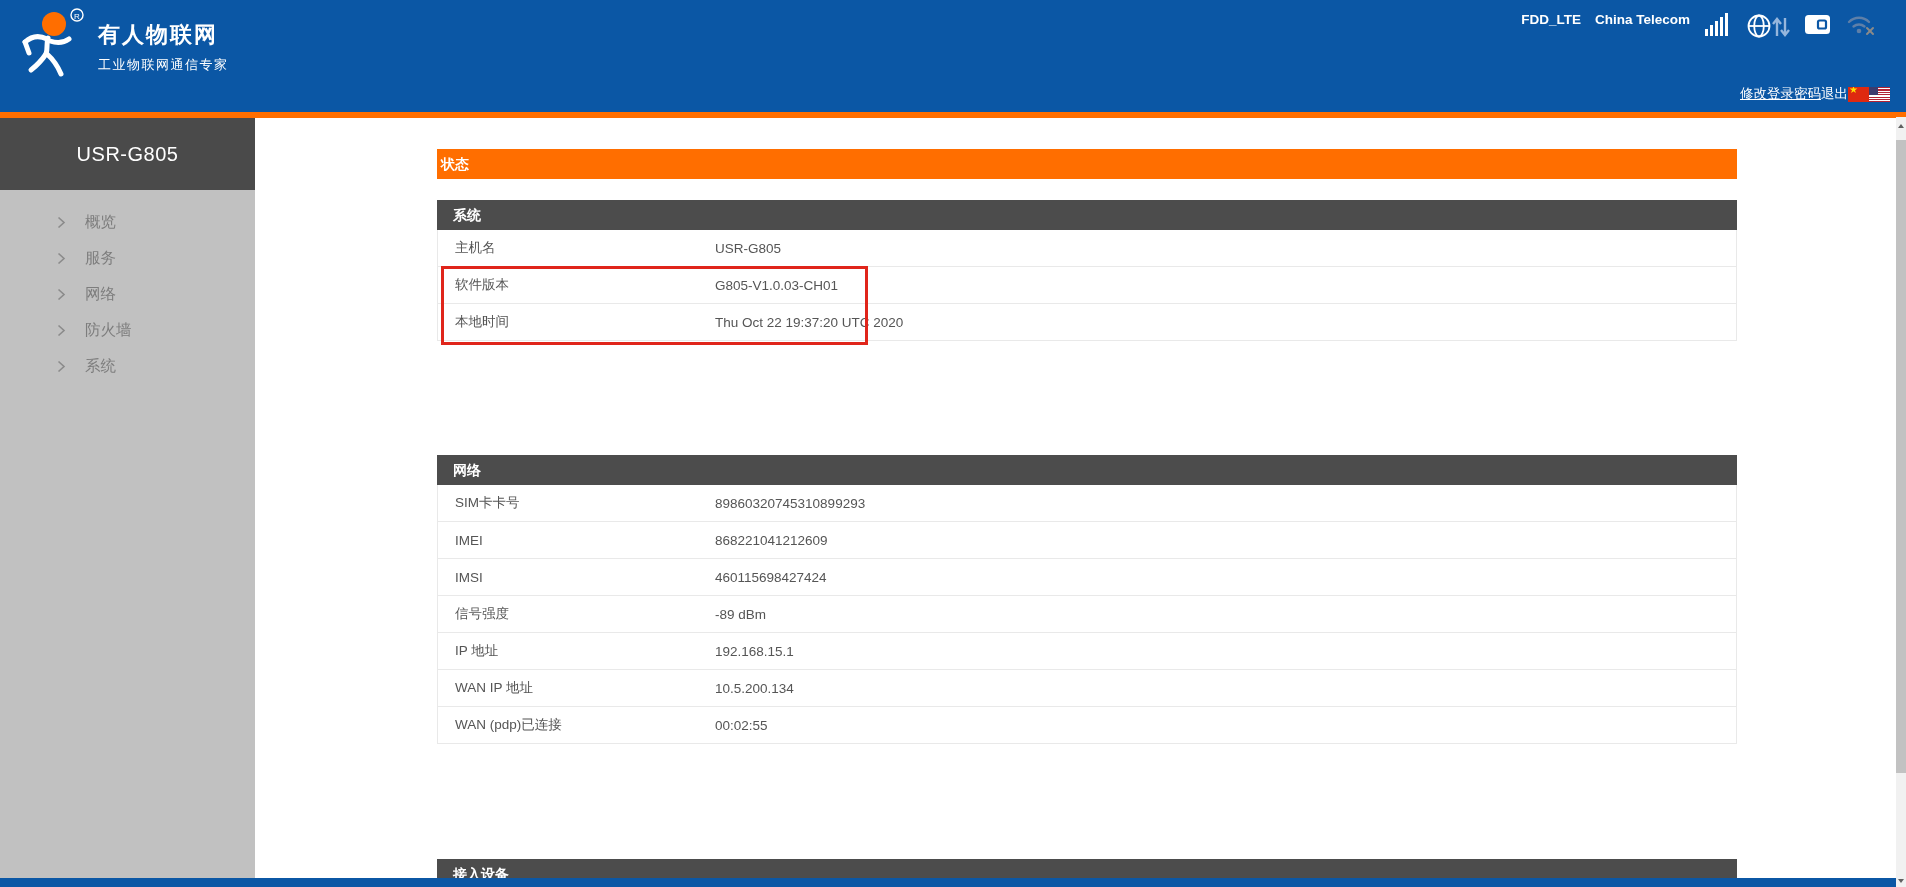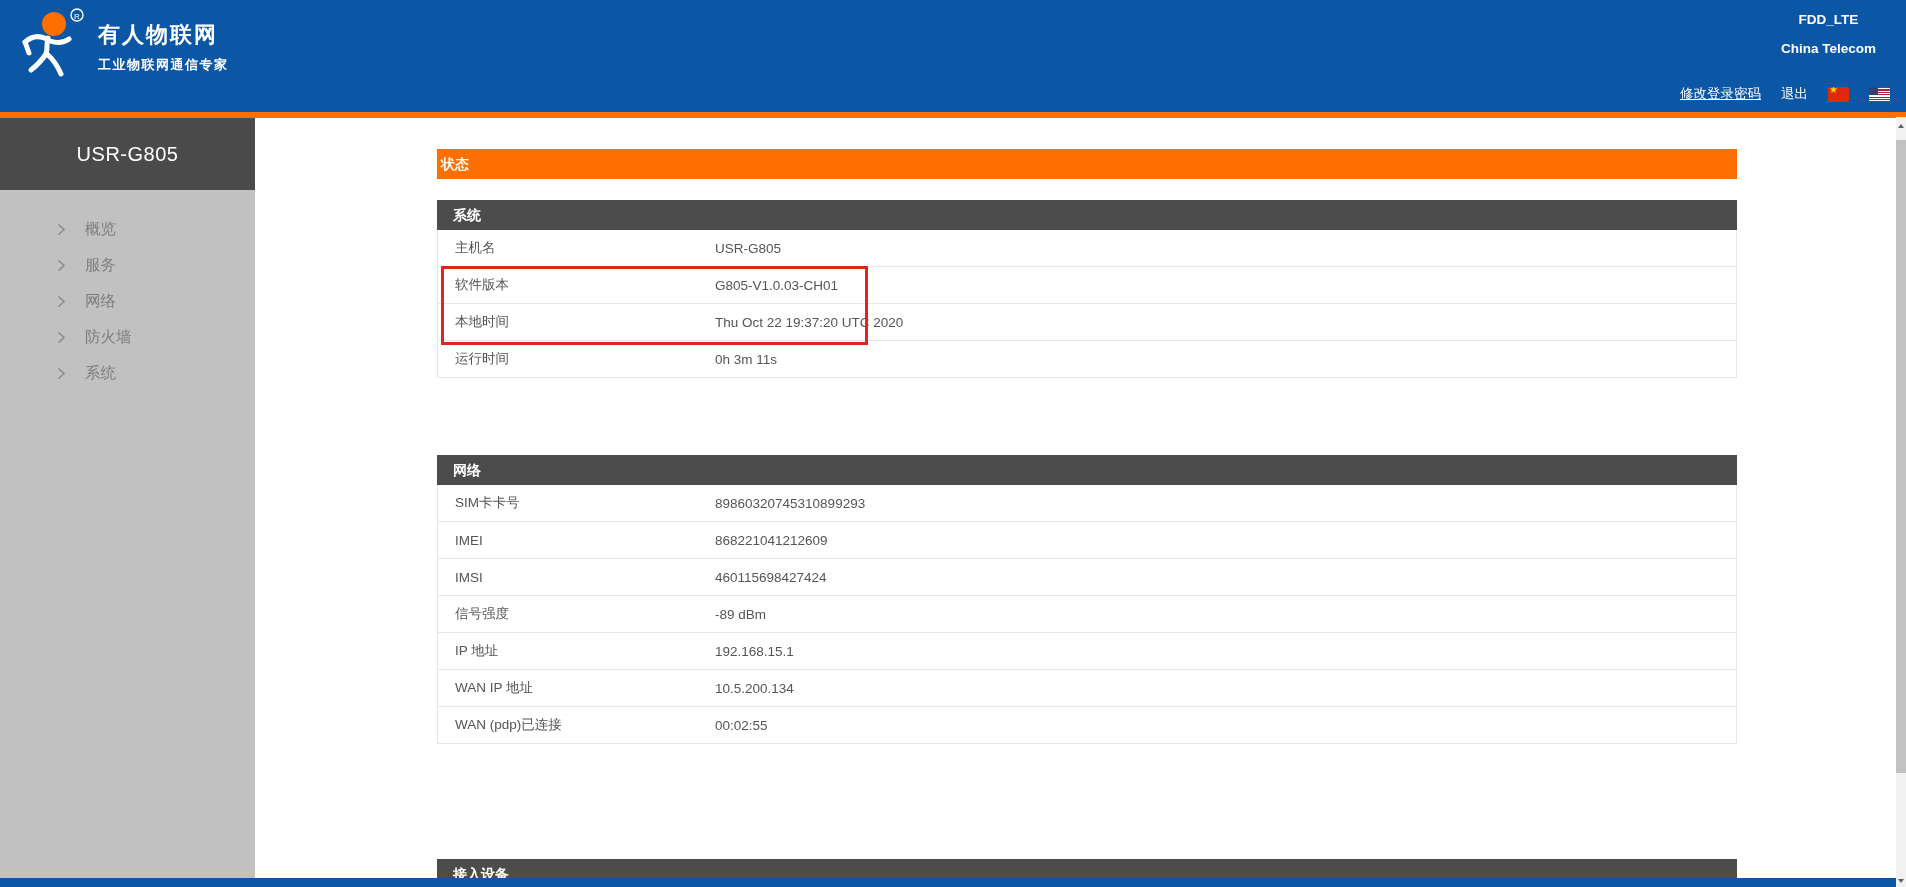--- a/index.html
+++ b/index.html
@@ -3,39 +3,39 @@
 <meta charset="utf-8">
 <style>
   html,body{margin:0;padding:0;background:#ffffff;}
   *{box-sizing:border-box;font-family:"Liberation Sans","DejaVu Sans",sans-serif;}
   .screen{position:relative;width:1906px;height:887px;overflow:hidden;background:#fff;}
 
   
   .hdr{position:absolute;left:0;top:0;width:1906px;height:112px;background:#0b57a5;}
   .logo-svg{position:absolute;left:13px;top:5px;}
   .brand-name{position:absolute;left:98px;top:20px;color:#ffffff;font-size:22px;font-weight:bold;letter-spacing:2px;}
-  .brand-tagline{position:absolute;left:98px;top:56px;color:#fff;font-size:13px;letter-spacing:1.5px;font-weight:bold;}
-  .hdr-row1{position:absolute;top:12px;right:30px;height:30px;display:flex;align-items:center;gap:14px;flex-direction:column;}
+  .brand-tagline{position:absolute;left:98px;top:56px;color:#fff;font-size:13px;letter-spacing:1.5px;}
+  .hdr-row1{position:absolute;top:12px;right:30px;height:30px;display:flex;align-items:flex-start;gap:14px;}
   .hdr-row1 .stat{color:#fff;font-size:13.5px;font-weight:bold;}
-  .hdr-row2{position:absolute;top:83px;right:16px;height:22px;display:flex;align-items:center;gap:20px;}
+  .hdr-row2{position:absolute;top:83px;right:16px;height:22px;display:flex;align-items:center;}
   .hdr-link{color:#fff;font-size:13.5px;text-decoration:none;cursor:pointer;}
   .hdr-link.u{text-decoration:underline;}
   .flag{width:21px;height:15px;display:inline-block;position:relative;overflow:hidden;cursor:pointer;}
   .flag-cn{background:#de2910;}
   .flag-cn .star{position:absolute;left:1px;top:-3px;color:#ffde00;font-size:10px;}
   .flag-us{background:repeating-linear-gradient(180deg,#b22234 0 1.2px,#fff 1.2px 2.4px);}
   .flag-us .canton{position:absolute;left:0;top:0;width:9px;height:8px;background:#3c3b6e;}
 
   
   .divider{position:absolute;left:0;top:112px;width:1906px;height:6px;background:#ff6e00;}
 
   
   .sidebar{position:absolute;left:0;top:118px;width:255px;height:760px;background:#c1c1c1;}
   .device-title{height:72px;background:#4a4a4a;color:#fff;font-size:20px;letter-spacing:0.5px;display:flex;align-items:center;justify-content:center;}
-  .nav{padding-top:21px;}
+  .nav{padding-top:14px;}
   .nav-item{height:36px;display:flex;align-items:center;padding-left:57px;color:#7d7d7d;font-size:15.5px;cursor:pointer;}
   .nav-item .chev{margin-right:19px;flex:0 0 auto;}
 
   
   .banner{position:absolute;left:437px;top:149px;width:1300px;height:30px;background:#ff6e00;color:#fff;font-size:14px;font-weight:bold;line-height:30px;padding-left:4px;}
   .section{position:absolute;left:437px;width:1300px;}
   .sec-sys{top:200px;} .sec-net{top:455px;} .sec-dev{top:859px;}
   .sec-h{height:30px;background:#4c4c4c;color:#fff;font-size:14px;font-weight:bold;line-height:30px;padding-left:16px;}
   .t-rows{border-left:1px solid #e9e9e9;border-right:1px solid #e9e9e9;background:#fff;}
   .t-row{position:relative;height:37px;border-bottom:1px solid #e9e9e9;background:#fff;}
@@ -176,24 +176,20 @@
             <span class="t-value">USR-G805</span>
           </div>
           <div class="t-row">
             <span class="t-label">软件版本</span>
             <span class="t-value">G805-V1.0.03-CH01</span>
           </div>
           <div class="t-row">
             <span class="t-label">本地时间</span>
             <span class="t-value">Thu Oct 22 19:37:20 UTC 2020</span>
           </div>
-          <div class="t-row">
-            <span class="t-label">运行时间</span>
-            <span class="t-value">0h 3m 11s</span>
-          </div>
         </div>
     </section>
 
     <section class="section sec-net">
       <div class="sec-h">网络</div>
       <div class="t-rows">
           <div class="t-row">
             <span class="t-label">SIM卡卡号</span>
             <span class="t-value">89860320745310899293</span>
           </div>

